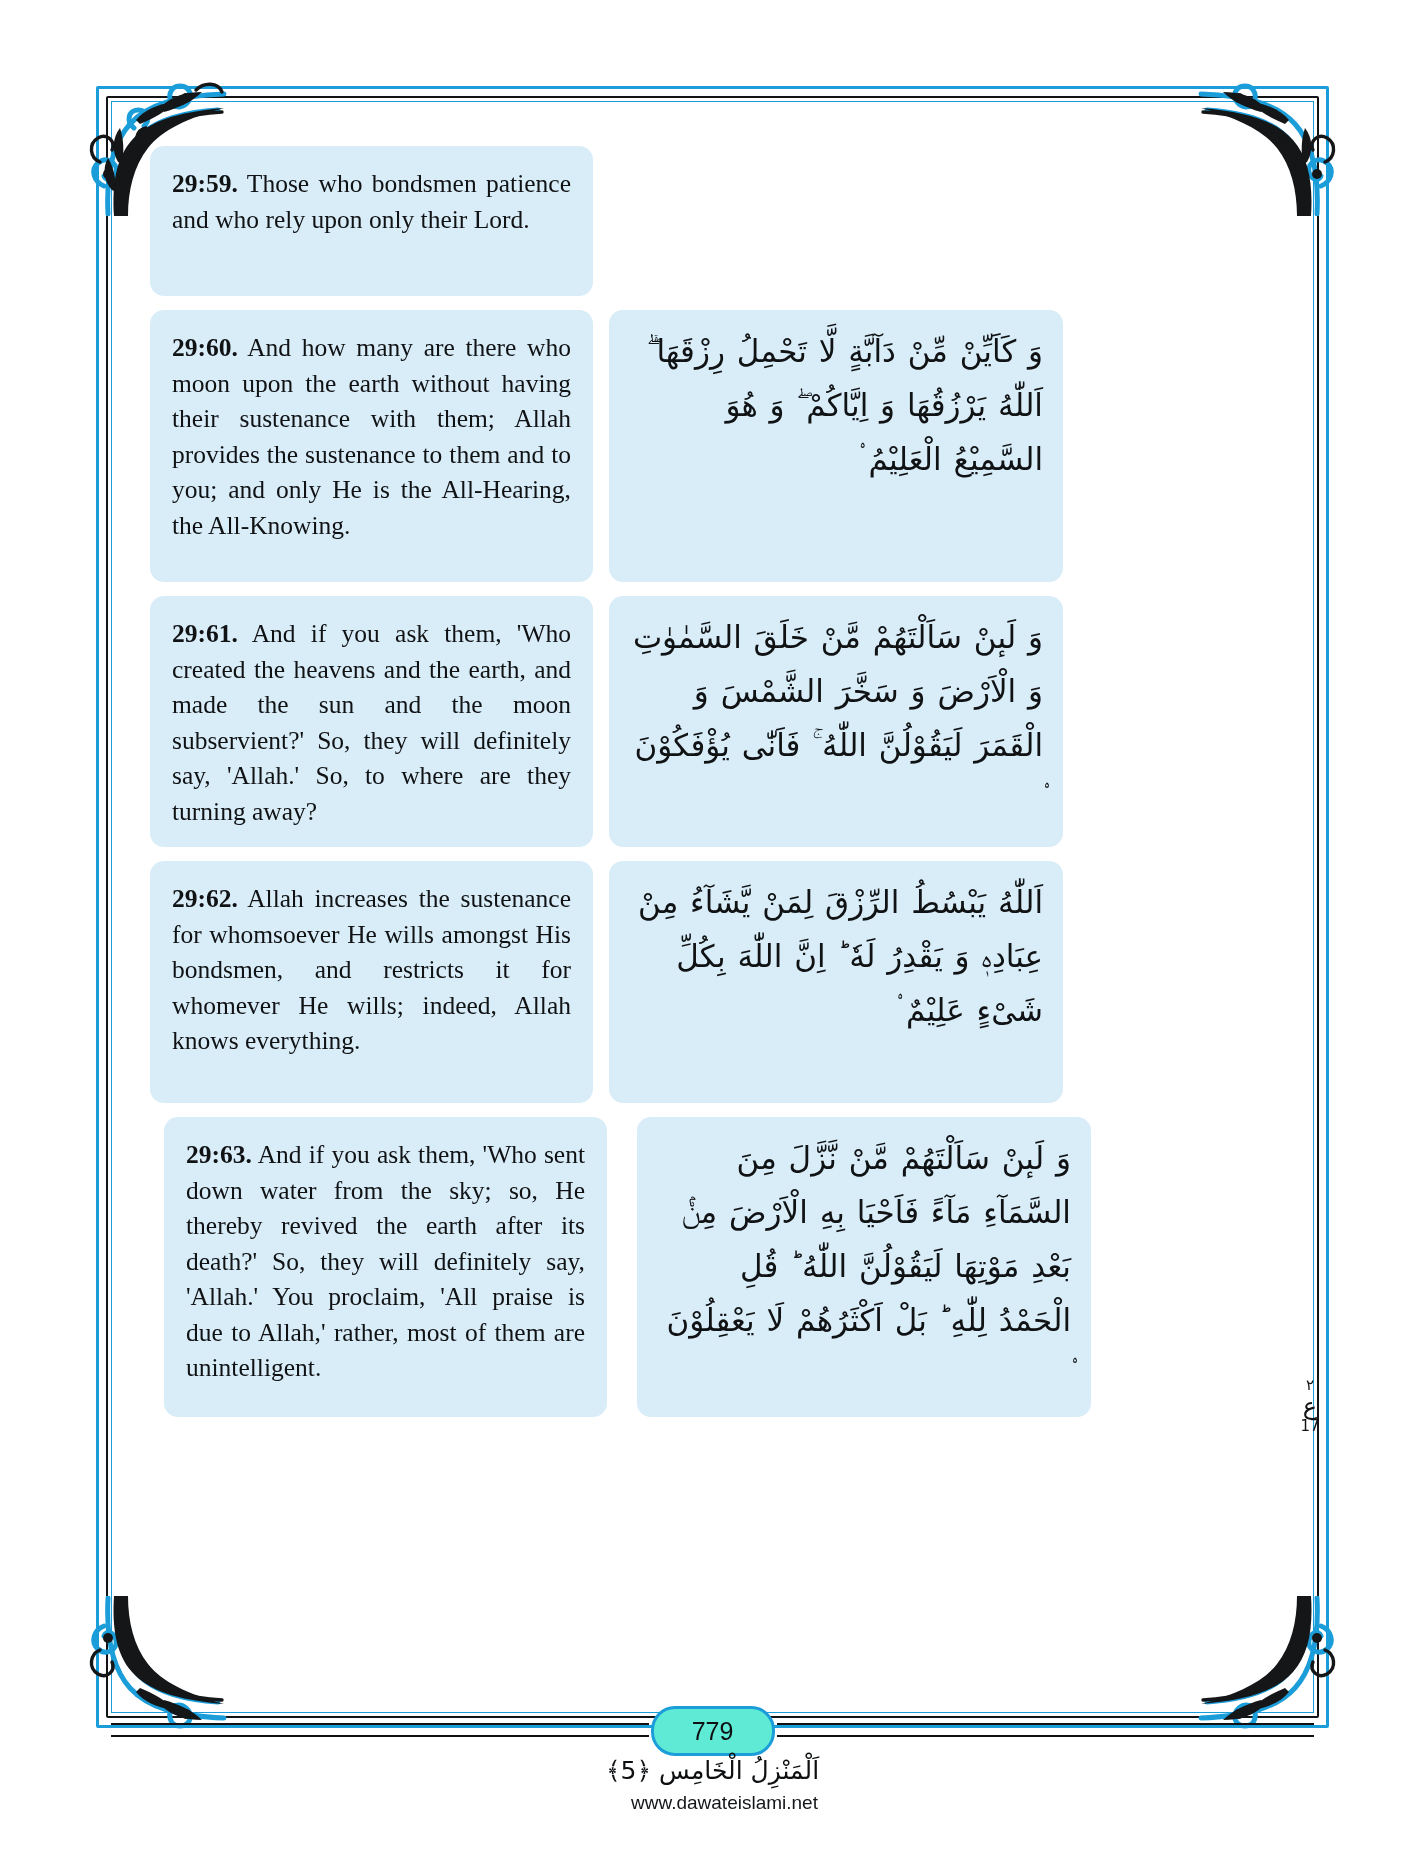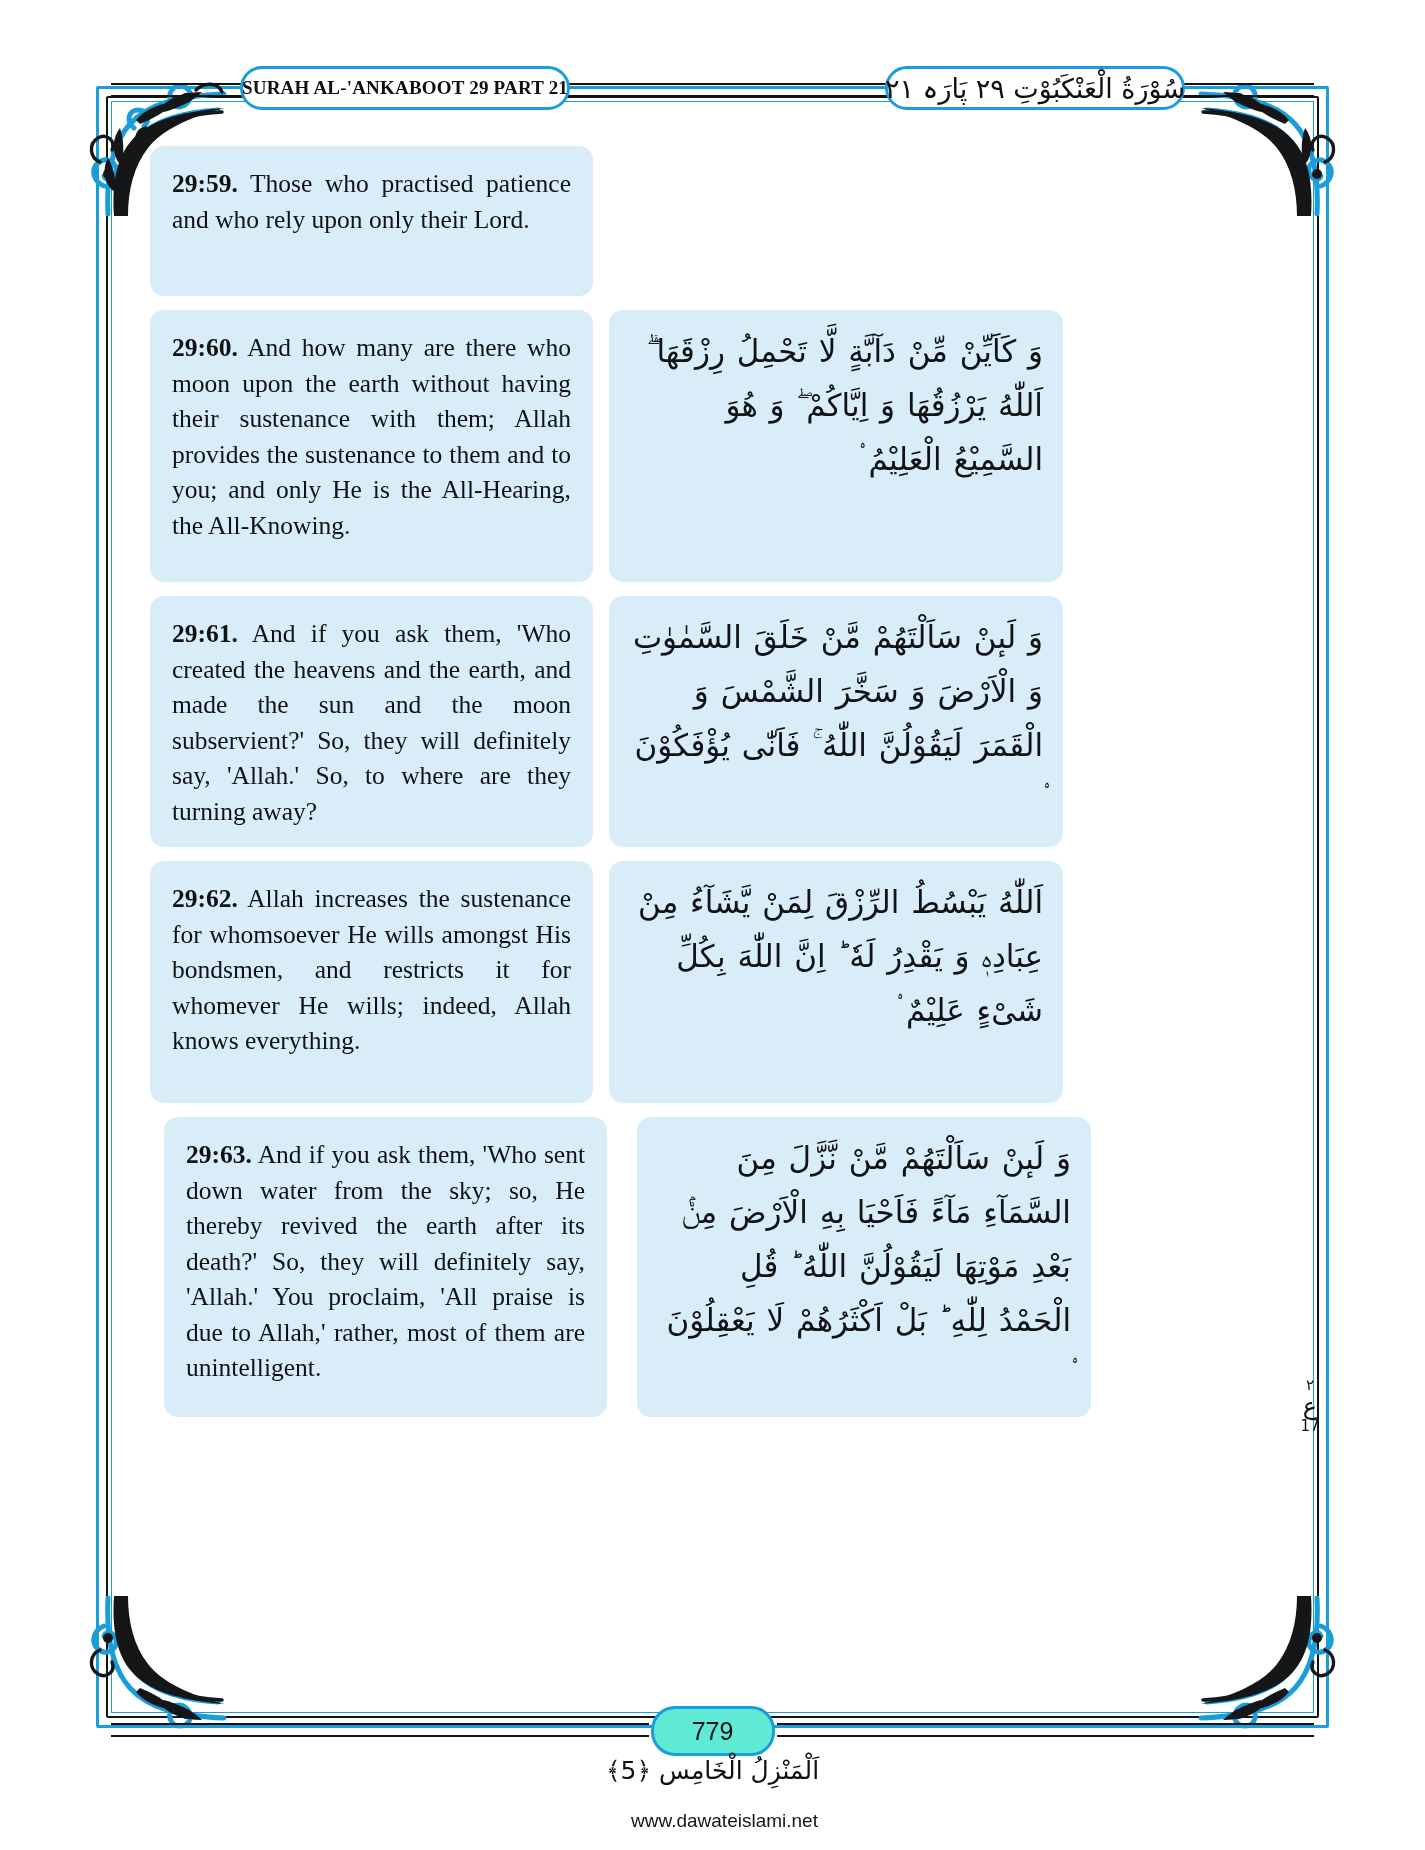--- a/index.html
+++ b/index.html
@@ -73,21 +73,21 @@
   .pagecart{position:absolute;left:50%;transform:translateX(-50%);top:46px;
       width:118px;height:44px;border:3px solid #1B9DD9;border-radius:24px;
       background:#5eead4;display:flex;align-items:center;justify-content:center;}
   .pagenum{font-family:"Liberation Sans",sans-serif;font-size:25px;color:#0d0f11;}
   .foot-rule{position:absolute;top:63px;height:10px;border-top:2px solid #111;
       border-bottom:2px solid #111;}
   .foot-rule.l{left:111px;right:50%;margin-right:64px;}
   .foot-rule.r{right:111px;left:50%;margin-left:64px;}
   .manzil{position:absolute;left:0;right:0;top:96px;text-align:center;
       font-family:"DejaVu Sans",sans-serif;font-size:25px;color:#0d0f11;direction:rtl;}
-  .site{position:absolute;left:0;right:0;top:150px;text-align:center;
+  .site{position:absolute;left:0;right:0;top:132px;text-align:center;
       font-family:"Liberation Sans",sans-serif;font-size:19px;color:#141619;margin-left:24px;}
 </style>
 </head>
 <body>
 
 <div class="page">
 
   <div class="frame-outer"></div>
   <div class="frame-inner"></div>
   <div class="frame-inner2"></div>
@@ -176,37 +176,26 @@
         <circle cx="108" cy="32" r="5"></circle>
           <circle cx="30" cy="108" r="5"></circle>
       </g>
       <g fill="none" stroke="#141618" stroke-width="3.4" stroke-linecap="round">
         <path d="M48 140 C44 112 50 86 68 70 C86 54 112 48 144 46"></path>
         <path d="M22 96 C12 92 10 78 20 72 C29 67 38 75 34 84"></path>
       </g>
     </svg>
   </div>
 
-  <div class="hdr">
-    <div class="hdr-rule left"></div>
-    <div class="hdr-rule mid"></div>
-    <div class="hdr-rule right"></div>
-    <div class="cartouche cartouche-en">
-      <span class="hdr-en">SURAH AL-'ANKABOOT 29 PART 21</span>
-    </div>
-    <div class="cartouche cartouche-ar">
-      <span class="hdr-ar">سُوْرَةُ الْعَنْكَبُوْتِ ٢٩ پَارَہ ٢١</span>
-    </div>
-  </div>
 
   <div class="content">
 
     <div class="row r1">
       <div class="panel panel-en">
-        <p class="en-text"><span class="vno">29:59.</span> <span>Those who practised patience and who rely upon only their Lord.</span></p>
+        <p class="en-text"><span class="vno">29:59.</span> <span>Those who bondsmen patience and who rely upon only their Lord.</span></p>
       </div>
     </div>
 
     <div class="row r2">
       <div class="panel panel-en">
         <p class="en-text"><span class="vno">29:60.</span> <span>And how many are there who moon upon the earth without having their sustenance with them; Allah provides the sustenance to them and to you; and only He is the All-Hearing, the All-Knowing.</span></p>
       </div>
       <div class="panel panel-ar">
         <p class="ar-text">وَ كَاَیِّنْ مِّنْ دَآبَّةٍ لَّا تَحْمِلُ رِزْقَهَا ۖۗ اَللّٰهُ یَرْزُقُهَا وَ اِیَّاكُمْ ۖؗ وَ هُوَ السَّمِیْعُ الْعَلِیْمُ ۟</p>
       </div>

